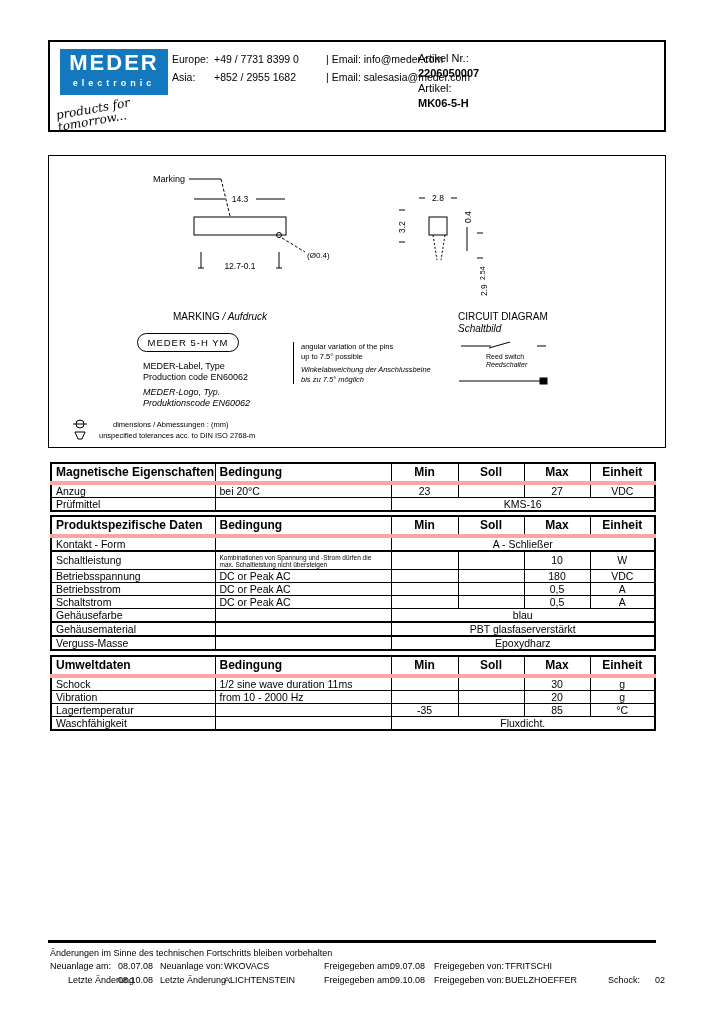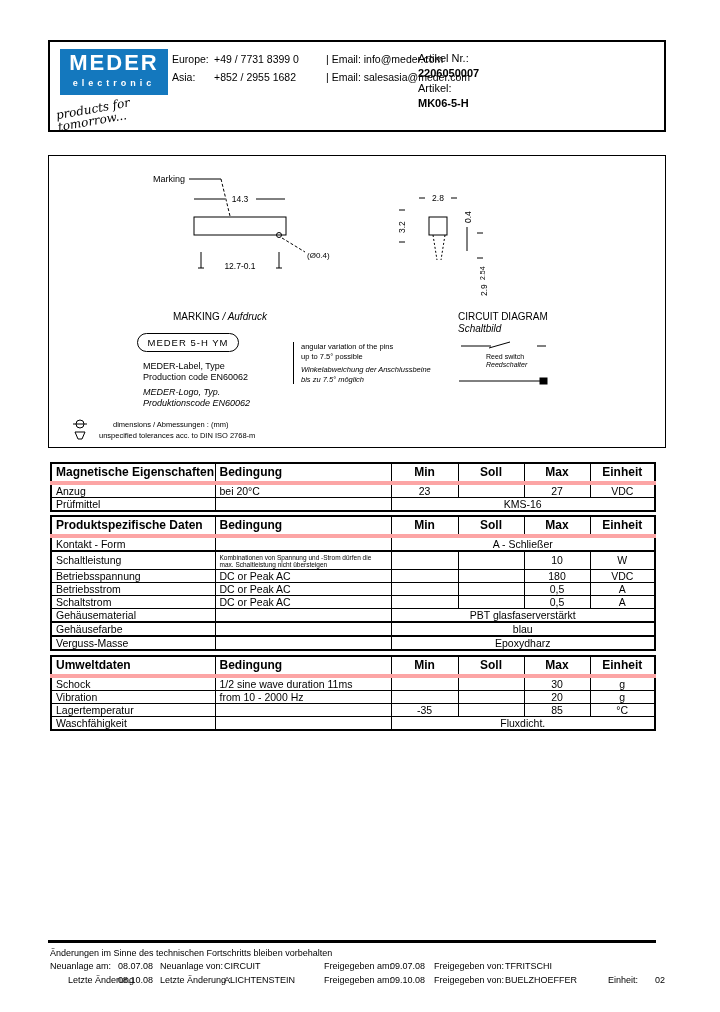--- a/index.html
+++ b/index.html
@@ -247,28 +247,28 @@
       </tr>
       <tr>
         <td class="l">Schaltstrom</td>
         <td class="l">DC or Peak AC</td>
         <td></td>
         <td></td>
         <td>0,5</td>
         <td>A</td>
       </tr>
       <tr class="thick">
+        <td class="l">Gehäusefarbe</td>
+        <td class="l"></td>
+        <td colspan="4">blau</td>
+      </tr>
+      <tr class="thick">
         <td class="l">Gehäusematerial</td>
         <td class="l"></td>
         <td colspan="4">PBT glasfaserverstärkt</td>
-      </tr>
-      <tr class="thick">
-        <td class="l">Gehäusefarbe</td>
-        <td class="l"></td>
-        <td colspan="4">blau</td>
       </tr>
       <tr>
         <td class="l">Verguss-Masse</td>
         <td class="l"></td>
         <td colspan="4">Epoxydharz</td>
       </tr>
     </tbody>
   </table>
 
   <table class="spec" style="top:655px">
@@ -322,30 +322,30 @@
       </tr>
     </tbody>
   </table>
 
   <div class="footer-rule"></div>
   <div class="footer-notice">Änderungen im Sinne des technischen Fortschritts bleiben vorbehalten</div>
 
   <span class="f-item fr1" style="left:50px">Neuanlage am:</span>
   <span class="f-item fr1" style="left:118px">08.07.08</span>
   <span class="f-item fr1" style="left:160px">Neuanlage von:</span>
-  <span class="f-item fr1" style="left:224px">CIRCUIT</span>
+  <span class="f-item fr1" style="left:224px">WKOVACS</span>
   <span class="f-item fr1" style="left:324px">Freigegeben am:</span>
   <span class="f-item fr1" style="left:390px">09.07.08</span>
   <span class="f-item fr1" style="left:434px">Freigegeben von:</span>
   <span class="f-item fr1" style="left:505px">TFRITSCHI</span>
 
   <span class="f-item fr2" style="left:68px">Letzte Änderung</span>
   <span class="f-item fr2" style="left:118px">08.10.08</span>
   <span class="f-item fr2" style="left:160px">Letzte Änderung :</span>
   <span class="f-item fr2" style="left:224px">ALICHTENSTEIN</span>
   <span class="f-item fr2" style="left:324px">Freigegeben am:</span>
   <span class="f-item fr2" style="left:390px">09.10.08</span>
   <span class="f-item fr2" style="left:434px">Freigegeben von:</span>
   <span class="f-item fr2" style="left:505px">BUELZHOEFFER</span>
-  <span class="f-item fr2" style="left:608px">Einheit:</span>
+  <span class="f-item fr2" style="left:608px">Schock:</span>
   <span class="f-item fr2" style="left:655px">02</span>
 
 </div>
 
 </body></html>

